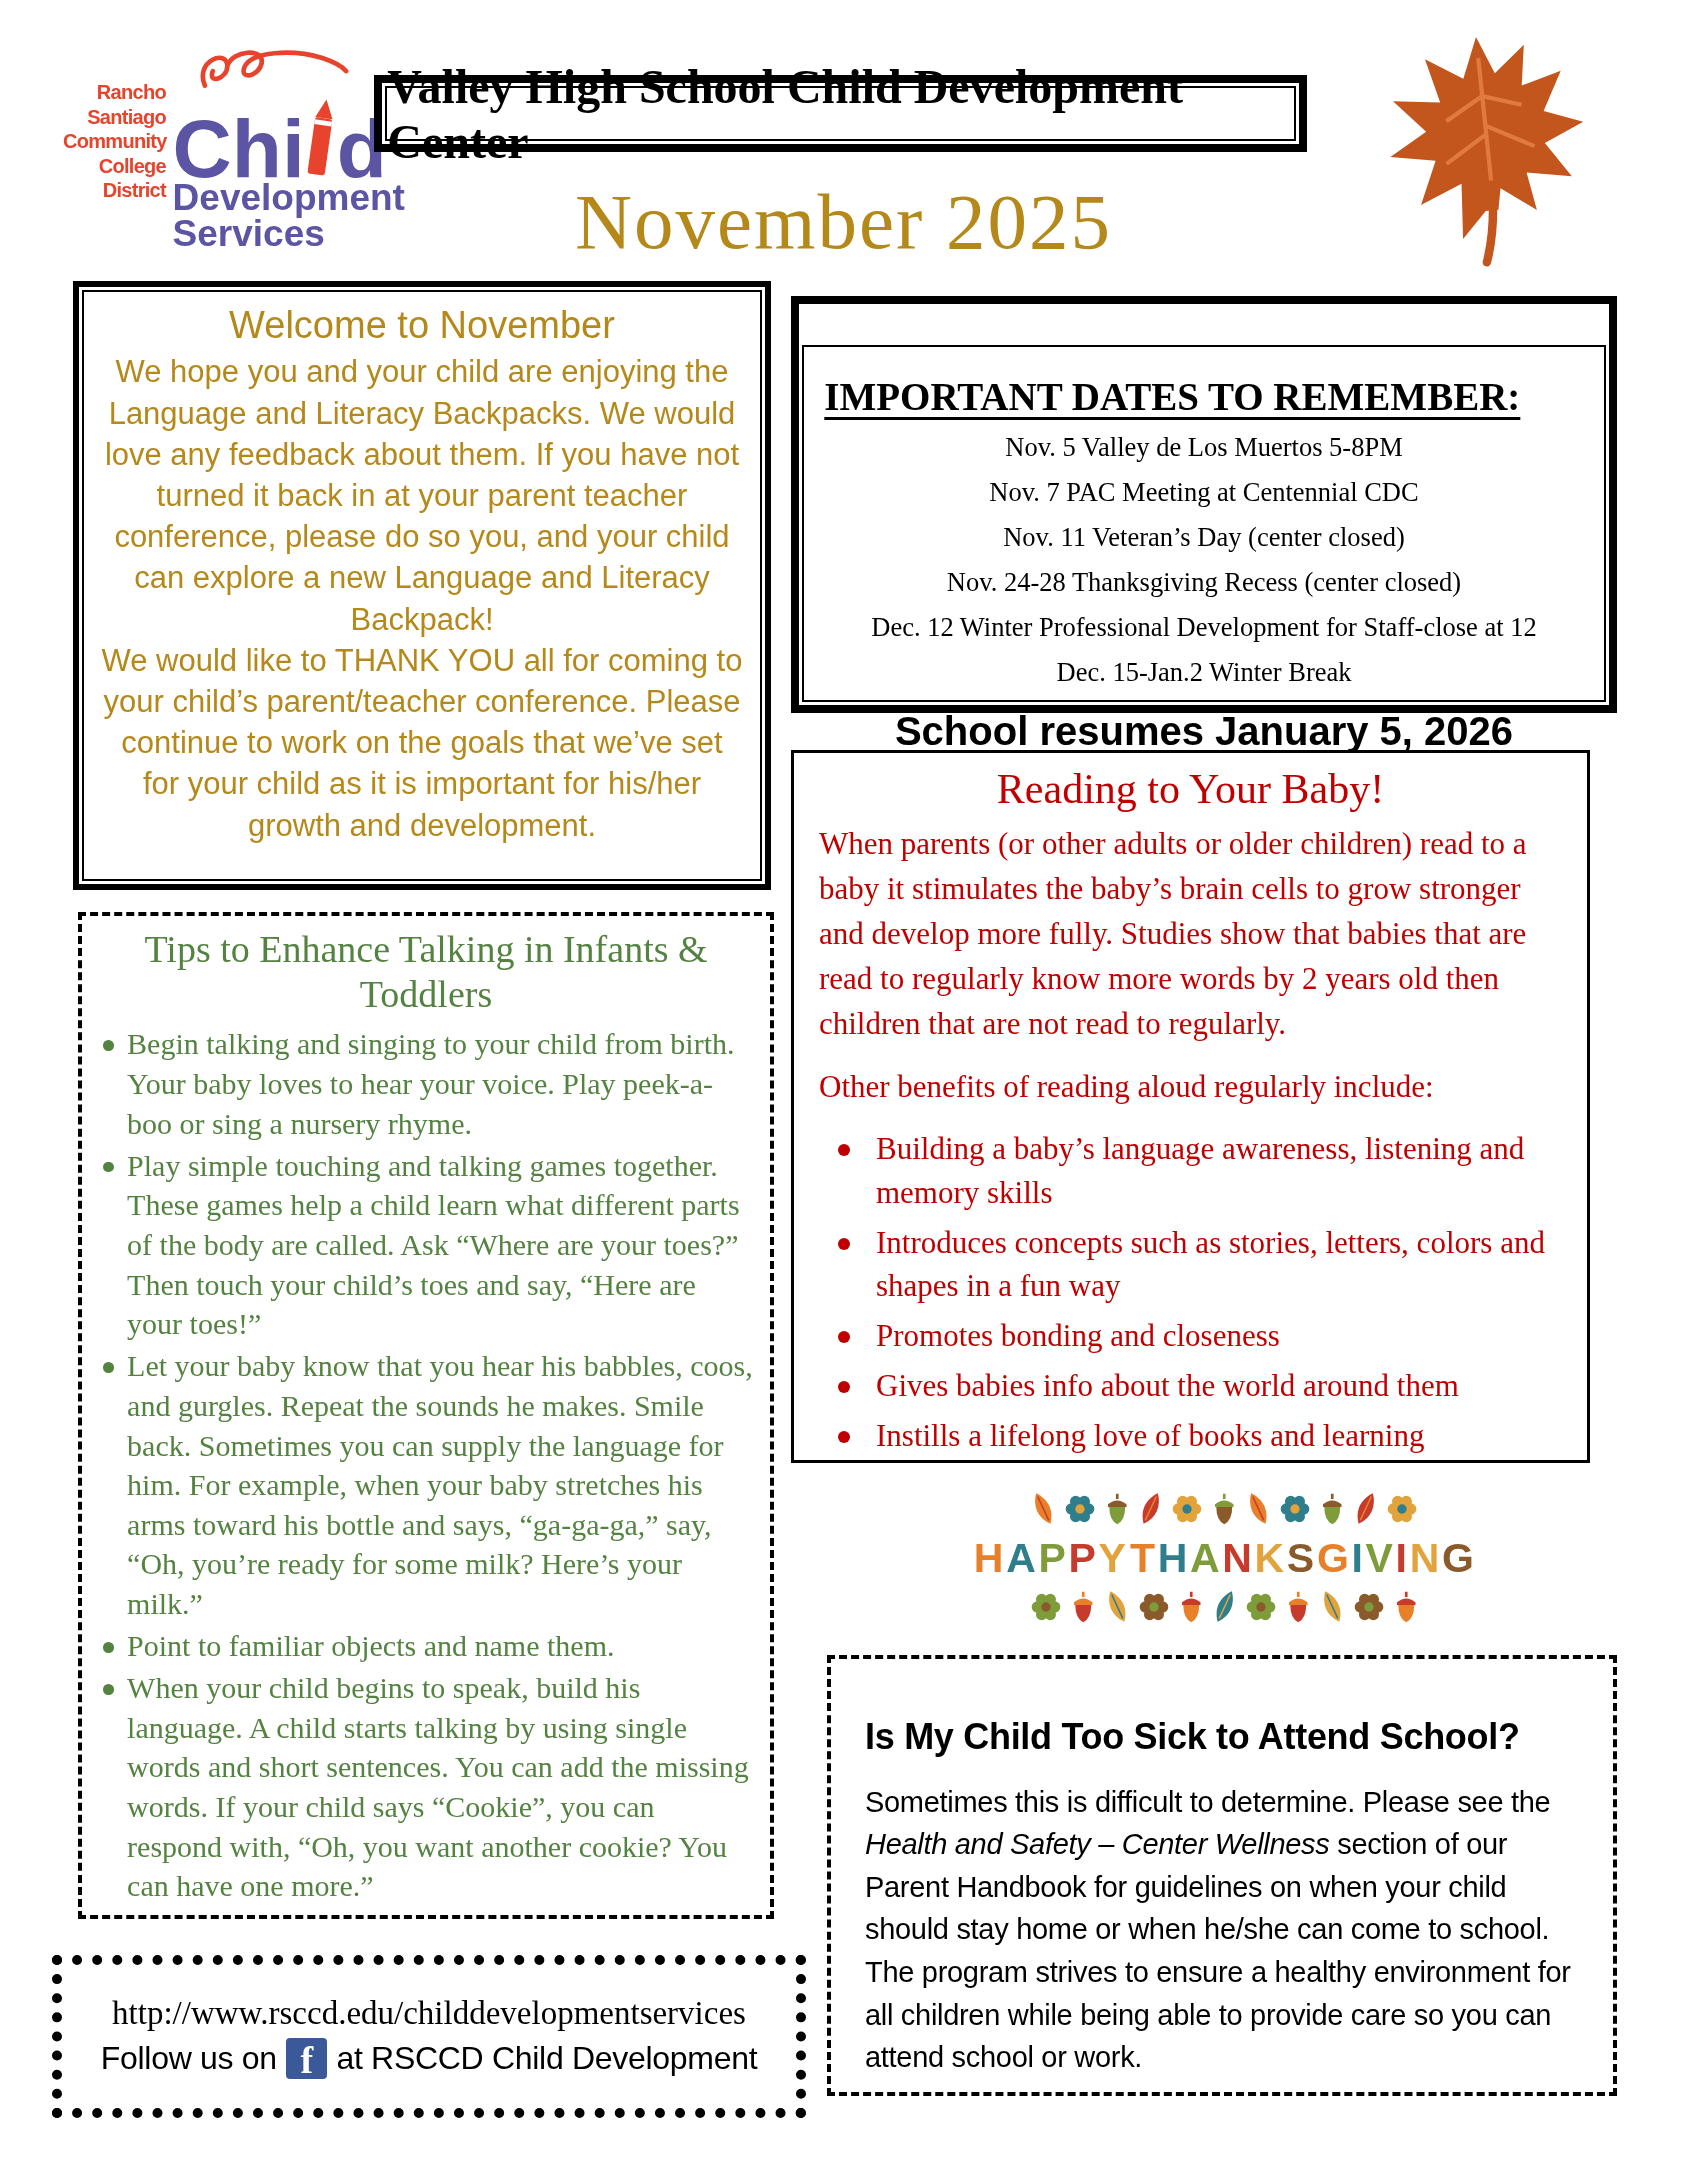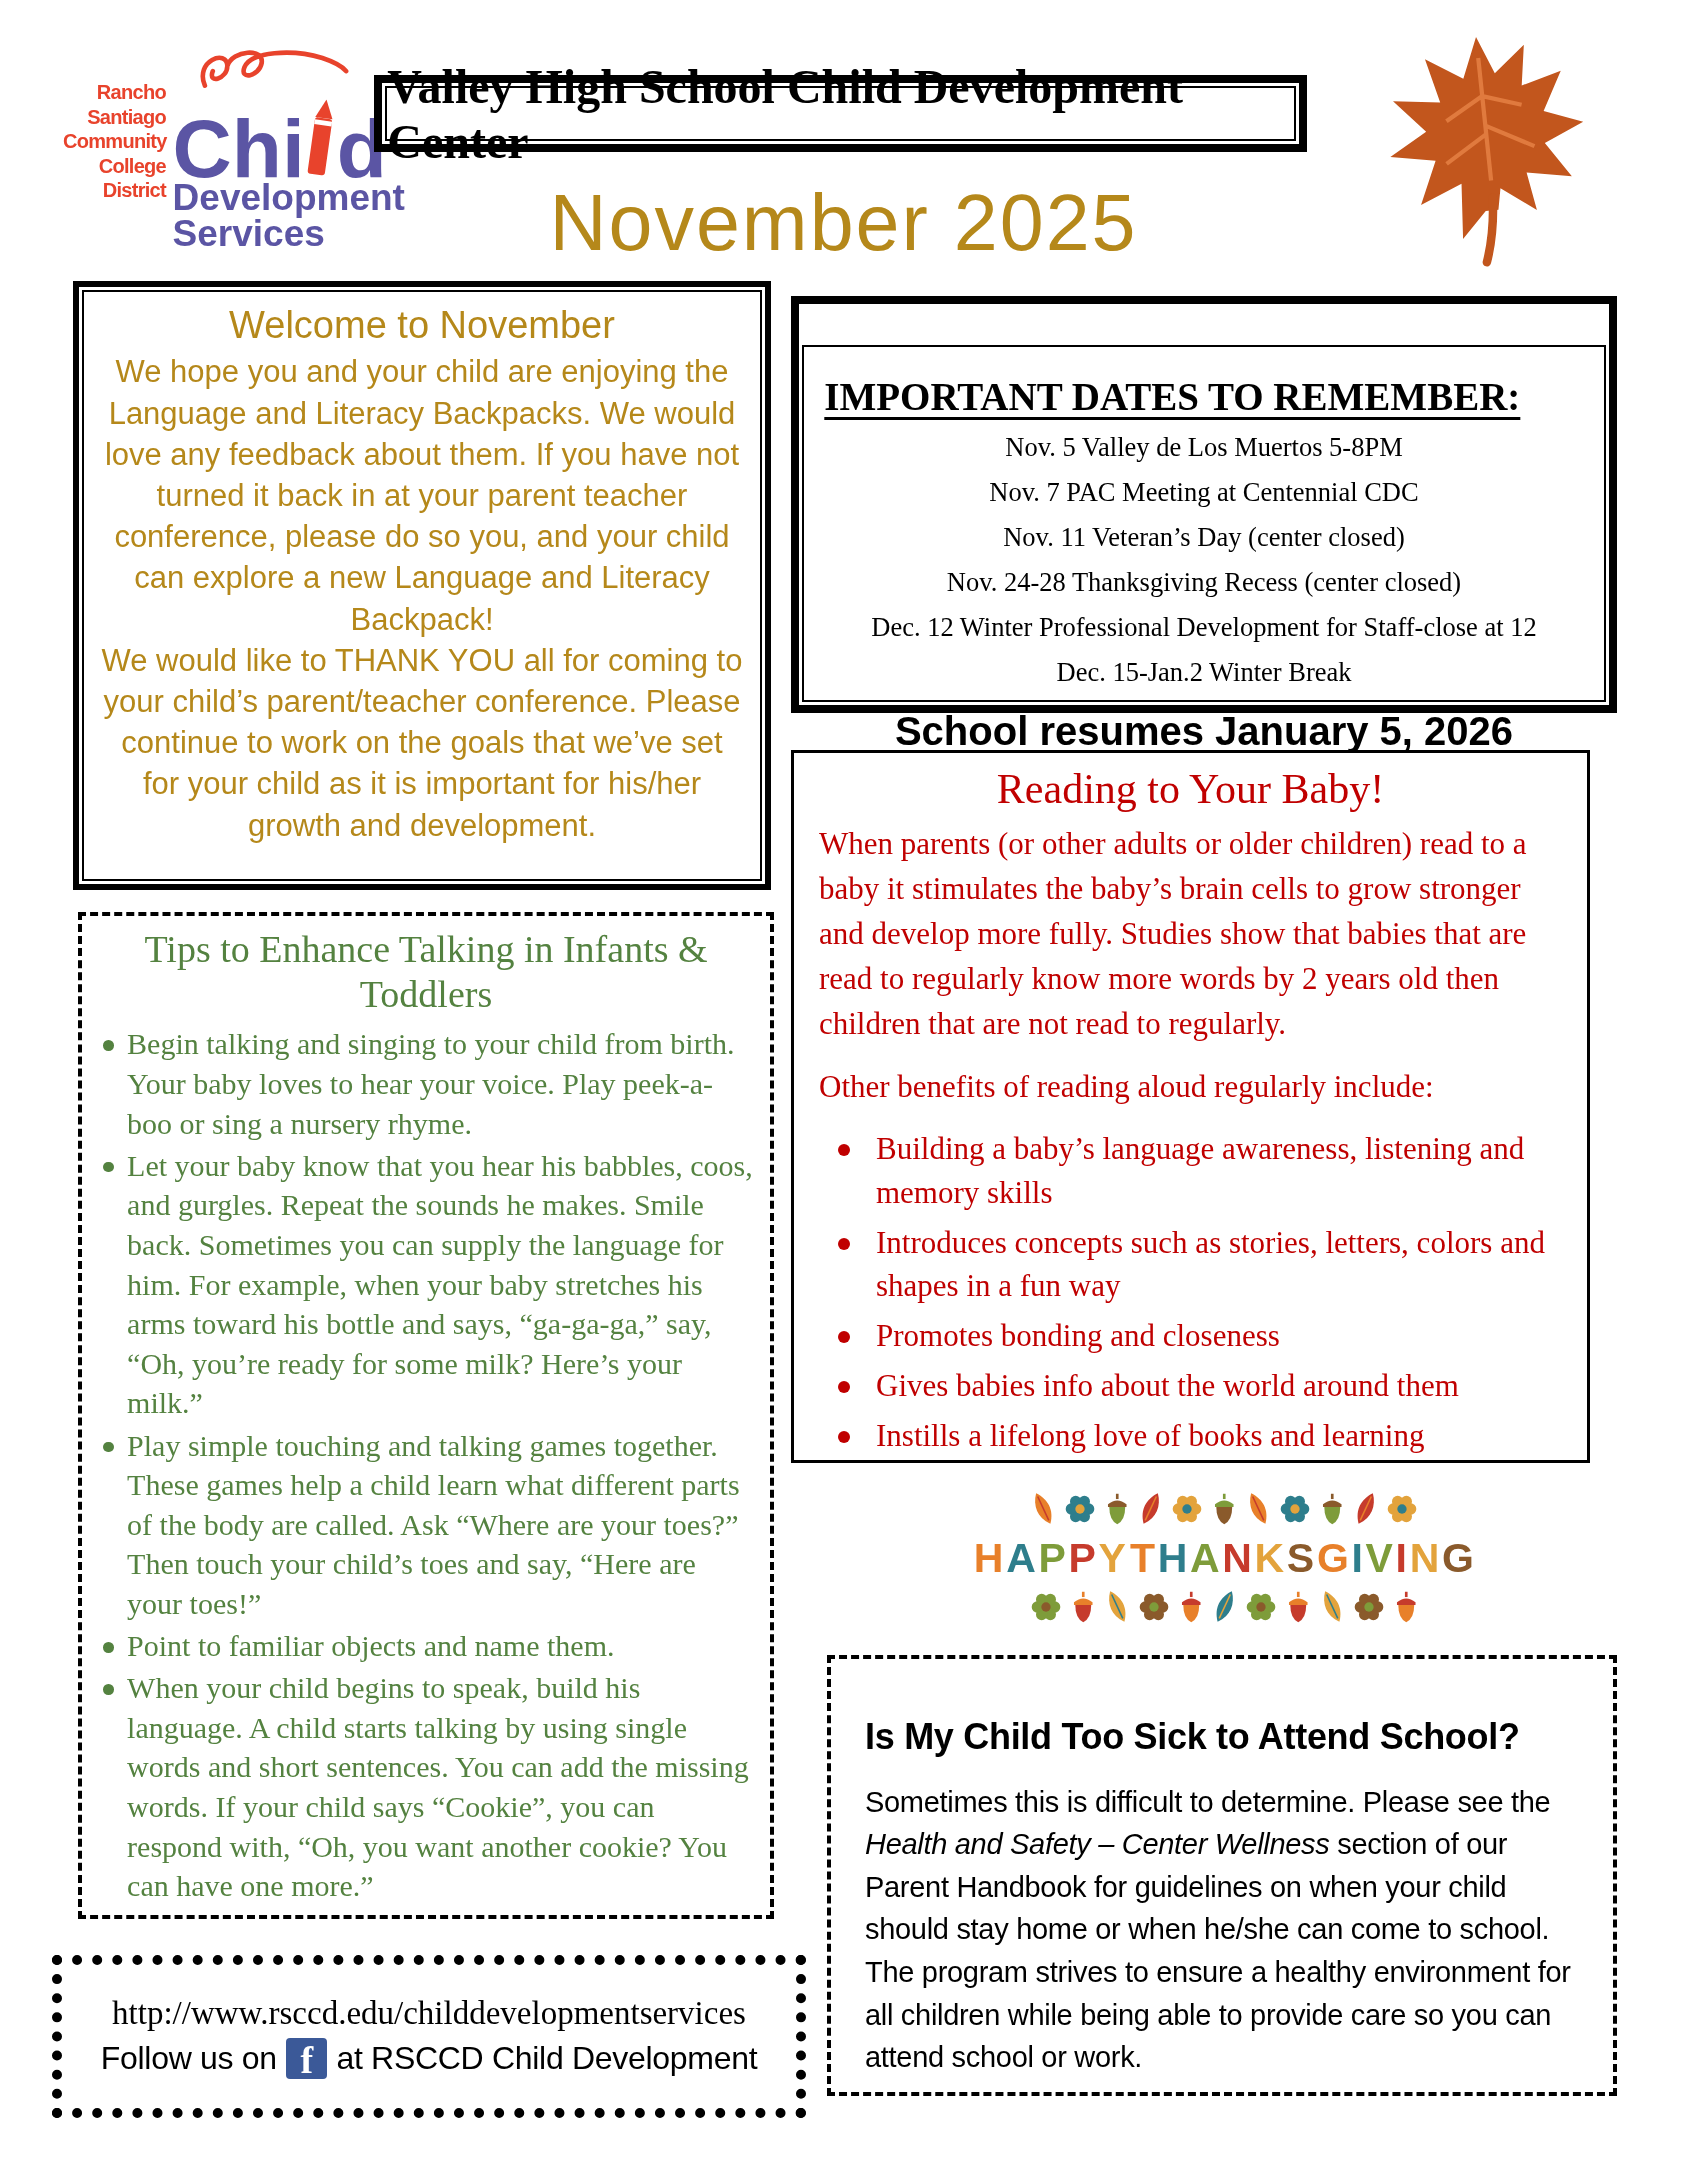--- a/index.html
+++ b/index.html
@@ -23,21 +23,21 @@
   
   #banner-outer { position:absolute; left:374px; top:75px; width:933px; height:77px;
     border:8.6px solid #000; background:#fff; }
   #banner-inner { position:absolute; inset:3.3px; border:2px solid #000;
     display:flex; align-items:center; justify-content:center; }
   #banner-inner span { font-weight:bold; font-size:48px; color:#000; }
   
   #autumn-leaf { position:absolute; left:1379px; top:32px; transform:rotate(-6deg); }
   
   #month-title { position:absolute; left:0; top:177px; width:1687px; text-align:center;
-    font-family:Liberation Sans, sans-serif; font-weight:400; font-size:79px;
+    font-family:Liberation Serif, serif; font-weight:400; font-size:79px;
     letter-spacing:2px; color:#b5881a; }
   
   #welcome-outer { position:absolute; left:73px; top:281px; width:698px; height:609px;
     border:6.6px solid #000; }
   #welcome-inner { position:absolute; inset:3.3px; border:2.6px solid #000; padding:12px 17px;
     text-align:center; color:#b5881a; font-family:"Liberation Sans", sans-serif; }
   #welcome-inner h2 { font-size:38px; font-weight:400; margin-bottom:4px; }
   #welcome-inner p { font-size:31px; line-height:1.33; font-weight:400; }
   
   #dates-outer { position:absolute; left:791px; top:296px; width:826px; height:417px;
@@ -190,25 +190,25 @@
 
   <div id="tips-box">
     <h2>Tips to Enhance Talking in Infants &amp; Toddlers</h2>
     <ul id="tips-list">
       <li>
           <span class="gdot"></span>
           <span>Begin talking and singing to your child from birth. Your baby loves to hear your voice. Play peek-a-boo or sing a nursery rhyme.</span>
         </li>
       <li>
           <span class="gdot"></span>
+          <span>Play simple touching and talking games together. These games help a child learn what different parts of the body are called. Ask “Where are your toes?” Then touch your child’s toes and say, “Here are your toes!”</span>
+        </li>
+      <li>
+          <span class="gdot"></span>
           <span>Let your baby know that you hear his babbles, coos, and gurgles. Repeat the sounds he makes. Smile back. Sometimes you can supply the language for him. For example, when your baby stretches his arms toward his bottle and says, “ga-ga-ga,” say, “Oh, you’re ready for some milk?  Here’s your milk.”</span>
-        </li>
-      <li>
-          <span class="gdot"></span>
-          <span>Play simple touching and talking games together. These games help a child learn what different parts of the body are called. Ask “Where are your toes?” Then touch your child’s toes and say, “Here are your toes!”</span>
         </li>
       <li>
           <span class="gdot"></span>
           <span>Point to familiar objects and name them.</span>
         </li>
       <li>
           <span class="gdot"></span>
           <span>When your child begins to speak, build his language. A child starts talking by using single words and short sentences.  You can add the missing words. If your child says “Cookie”, you can respond with, “Oh, you want another cookie? You can have one more.”</span>
         </li>
     </ul>

